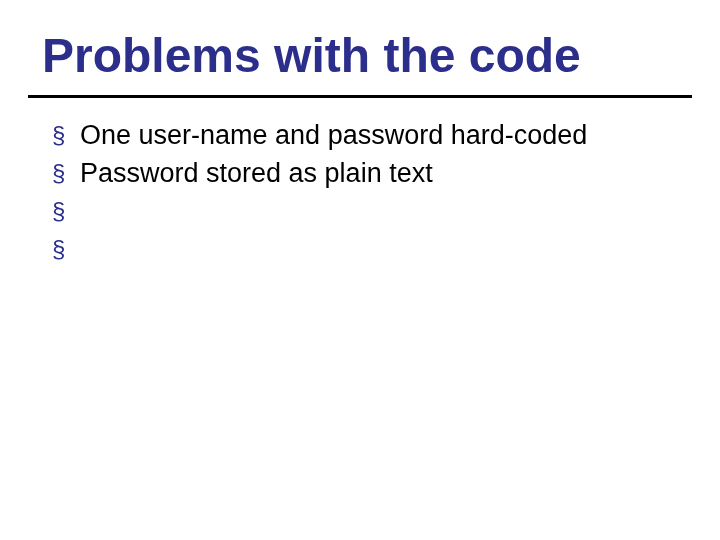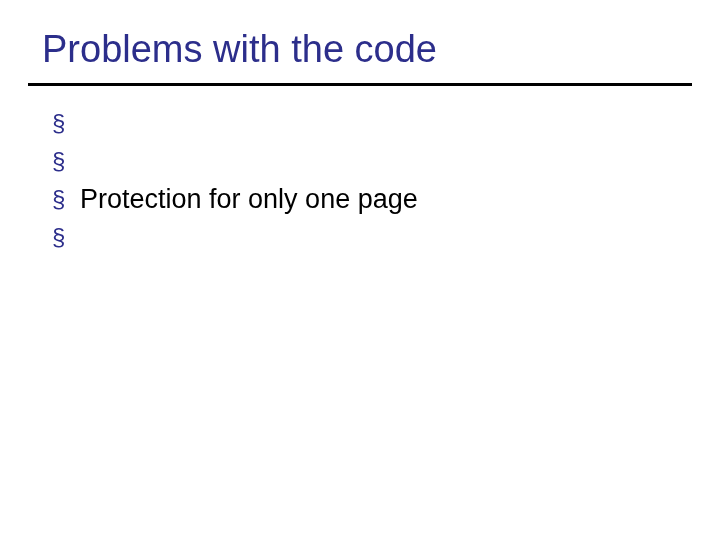--- a/index.html
+++ b/index.html
@@ -12,22 +12,22 @@
     overflow: hidden;
   }
   .slide {
     position: relative;
     width: 720px;
     height: 540px;
     box-sizing: border-box;
   }
   .title {
     color: #2c2e8b;
-    font-size: 38px;
-    font-weight: 400;
+    font-size: 48px;
+    font-weight: 700;
     padding: 28px 12px 12px 42px;
     letter-spacing: 0px;
   }
   .rule {
     border: none;
     border-top: 3px solid #000;
     margin: 0 28px 0 28px;
   }
   .bullets {
     margin: 20px 0 0 0;
@@ -58,29 +58,30 @@
 <div class="slide">
 
   <div class="title">Problems with the code</div>
 
   <hr class="rule">
 
   <div class="bullets">
 
     <div class="bullet-row">
       <span class="bullet-mark">§</span>
+      <span class="bullet-text">One user-name and password hard-coded</span>
     </div>
 
     <div class="bullet-row">
       <span class="bullet-mark">§</span>
+      <span class="bullet-text">Password stored as plain text</span>
     </div>
 
     <div class="bullet-row">
       <span class="bullet-mark">§</span>
-      <span class="bullet-text">Protection for only one page</span>
     </div>
 
     <div class="bullet-row">
       <span class="bullet-mark">§</span>
     </div>
 
   </div>
 
 </div>
 

